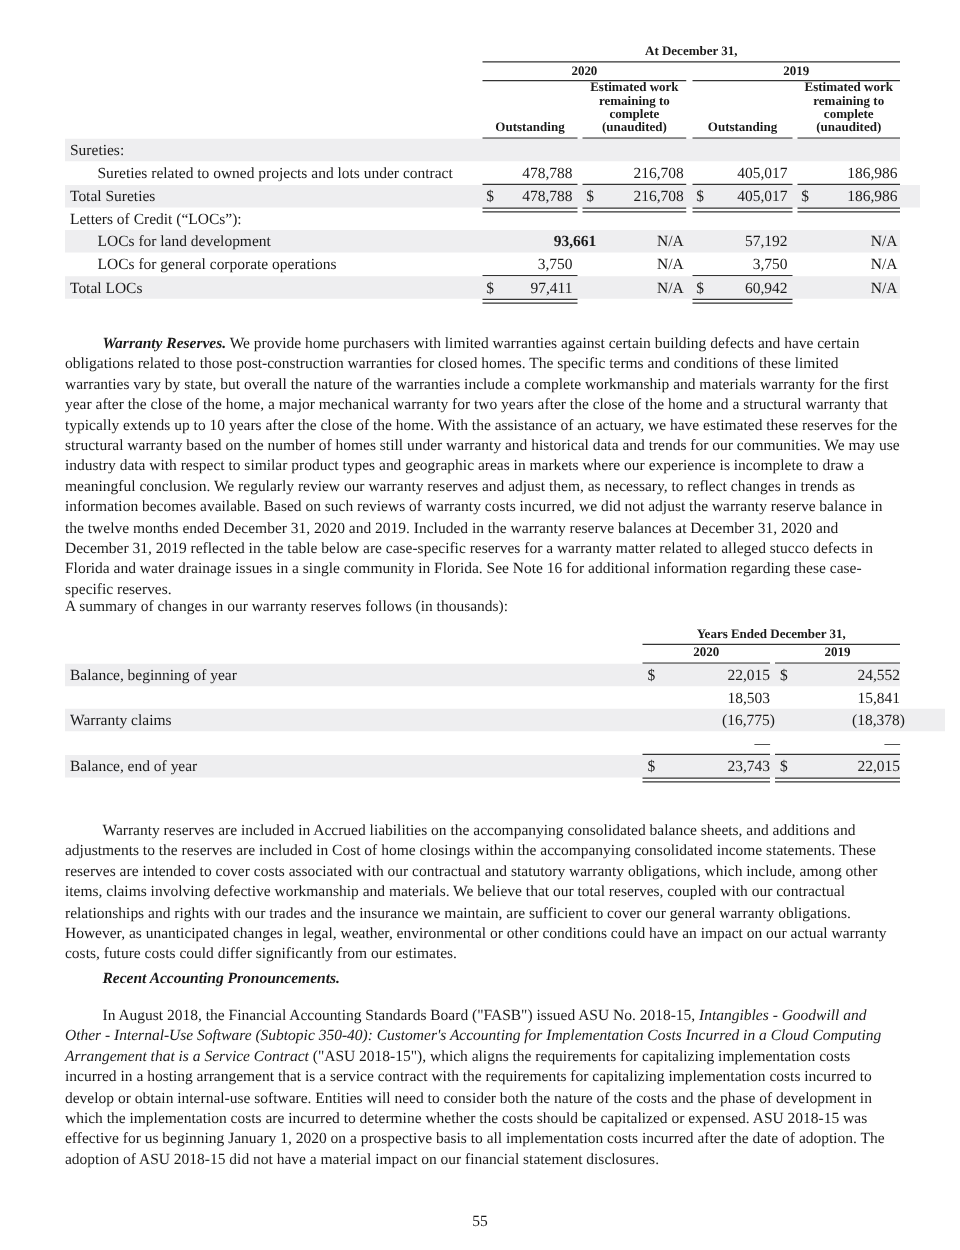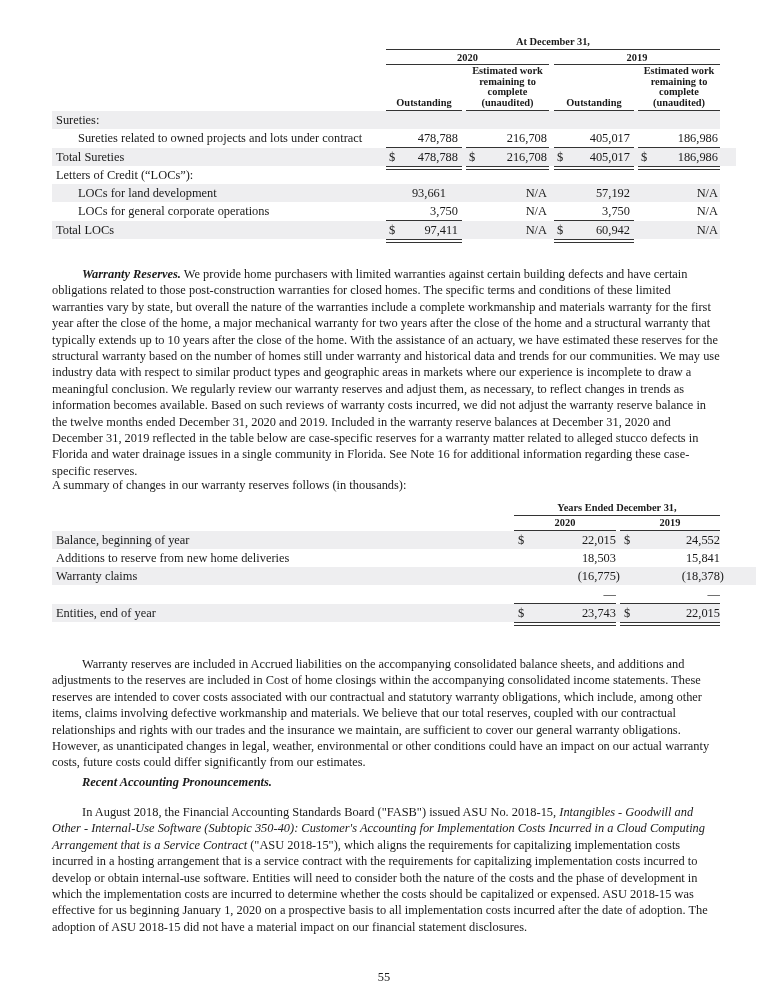--- a/index.html
+++ b/index.html
@@ -84,21 +84,21 @@
   <div class="rule2" style="left:386px;width:76px;top:166px;"></div>
   <div class="rule2" style="left:466px;width:83px;top:166px;"></div>
   <div class="rule2" style="left:554px;width:80px;top:166px;"></div>
   <div class="rule2" style="left:638px;width:82px;top:166px;"></div>
 
   <div class="row" style="top:166px;">
     <span class="cell lbl">Letters of Credit (“LOCs”):</span>
   </div>
   <div class="row shade" style="top:184px;">
     <span class="cell ind">LOCs for land development</span>
-    <span class="cell num" style="left:322px;width:72px;">93,661</span>
+    <span class="cell num" style="left:353px;width:72px;font-weight:bold;">93,661</span>
     <span class="cell num" style="left:414px;width:81px;">N/A</span>
     <span class="cell num" style="left:502px;width:76px;">57,192</span>
     <span class="cell num" style="left:586px;width:80px;">N/A</span>
   </div>
   <div class="row" style="top:202px;">
     <span class="cell ind">LOCs for general corporate operations</span>
     <span class="cell num" style="left:334px;width:72px;">3,750</span>
     <span class="cell num" style="left:414px;width:81px;">N/A</span>
     <span class="cell num" style="left:502px;width:76px;">3,750</span>
     <span class="cell num" style="left:586px;width:80px;">N/A</span>
@@ -132,37 +132,36 @@
   <div class="rule" style="left:620px;width:100px;top:530px;"></div>
 
   <div class="row shade" style="top:531px;">
     <span class="cell lbl">Balance, beginning of year</span>
     <span class="cell dol" style="left:466px;">$</span>
     <span class="cell num" style="left:480px;width:84px;">22,015</span>
     <span class="cell dol" style="left:572px;">$</span>
     <span class="cell num" style="left:586px;width:82px;">24,552</span>
   </div>
   <div class="row" style="top:549px;">
-    <span class="cell lbl">Additions to reserve from new home deliveries</span>
     <span class="cell num" style="left:480px;width:84px;">18,503</span>
     <span class="cell num" style="left:586px;width:82px;">15,841</span>
   </div>
   <div class="row shade" style="top:567px;padding-left:36px;">
     <span class="cell lbl">Warranty claims</span>
     <span class="cell num" style="left:480px;width:88px;">(16,775)</span>
     <span class="cell num" style="left:586px;width:86px;">(18,378)</span>
   </div>
   <div class="row" style="top:585px;">
     <span class="cell num" style="left:480px;width:84px;">—</span>
     <span class="cell num" style="left:586px;width:82px;">—</span>
   </div>
   <div class="rule" style="left:514px;width:102px;top:603px;"></div>
   <div class="rule" style="left:620px;width:100px;top:603px;"></div>
   <div class="row shade" style="top:604px;">
-    <span class="cell lbl">Entities, end of year</span>
+    <span class="cell lbl">Balance, end of year</span>
     <span class="cell dol" style="left:466px;">$</span>
     <span class="cell num" style="left:480px;width:84px;">23,743</span>
     <span class="cell dol" style="left:572px;">$</span>
     <span class="cell num" style="left:586px;width:82px;">22,015</span>
   </div>
   <div class="rule2" style="left:514px;width:102px;top:622px;"></div>
   <div class="rule2" style="left:620px;width:100px;top:622px;"></div>
 </div>
 
 <p class="para" style="top:656px;"><span class="indent"></span><span>Warranty reserves are included in Accrued liabilities on the accompanying consolidated balance sheets, and additions and adjustments to the reserves are included in Cost of home closings within the accompanying consolidated income statements. These reserves are intended to cover costs associated with our contractual and statutory warranty obligations, which include, among other items, claims involving defective workmanship and materials. We believe that our total reserves, coupled with our contractual relationships and rights with our trades and the insurance we maintain, are sufficient to cover our general warranty obligations. However, as unanticipated changes in legal, weather, environmental or other conditions could have an impact on our actual warranty costs, future costs could differ significantly from our estimates.</span></p>

